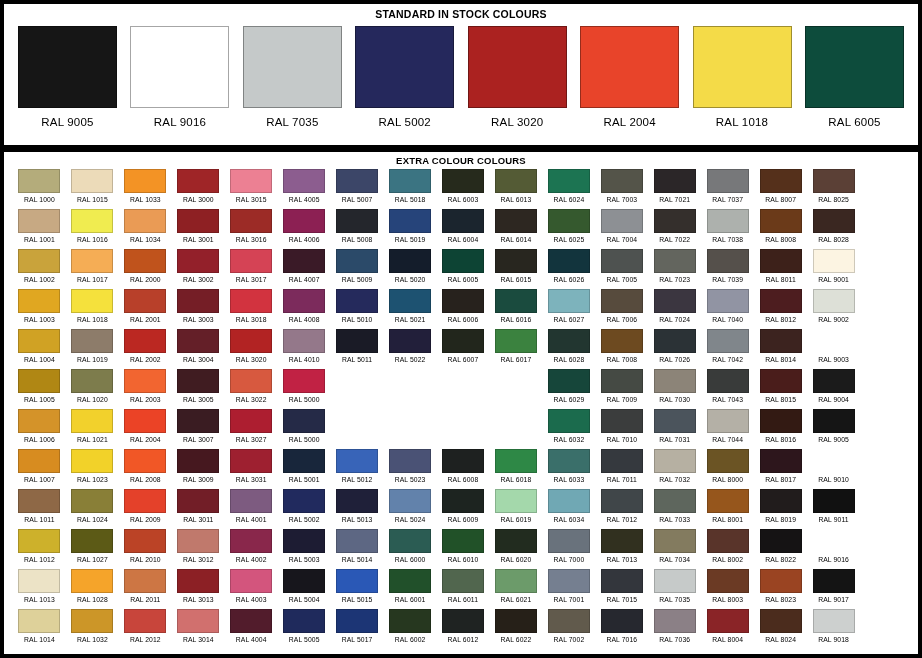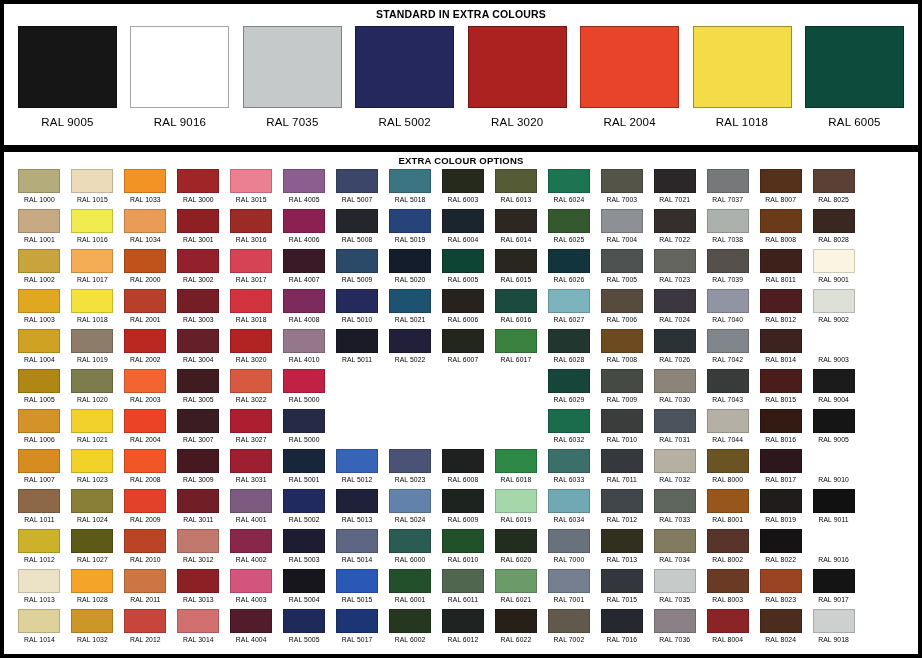--- a/index.html
+++ b/index.html
@@ -114,21 +114,21 @@
   }
   .cell.empty .sw{visibility:hidden;}
   .cell.empty .lbl{visibility:hidden;}
 </style>
 </head>
 <body>
 
 <div id="page">
 
   <section id="standard-panel">
-    <div id="standard-title">STANDARD IN EXTRA COLOURS</div>
+    <div id="standard-title">STANDARD IN STOCK COLOURS</div>
     <div id="standard-row">
         <div class="std-cell">
           <div class="std-swatch" style="background: rgb(22, 22, 22);"></div>
           <div class="std-label">RAL 9005</div>
         </div>
         <div class="std-cell">
           <div class="std-swatch" style="background: rgb(255, 255, 255);"></div>
           <div class="std-label">RAL 9016</div>
         </div>
         <div class="std-cell">
@@ -152,21 +152,21 @@
           <div class="std-label">RAL 1018</div>
         </div>
         <div class="std-cell">
           <div class="std-swatch" style="background: rgb(13, 76, 60);"></div>
           <div class="std-label">RAL 6005</div>
         </div>
       </div>
   </section>
 
   <section id="extra-panel">
-    <div id="extra-title">EXTRA COLOUR OPTIONS</div>
+    <div id="extra-title">EXTRA COLOUR COLOURS</div>
     <div id="grid">
         <div class="cell">
           <div class="sw" style="background: rgb(180, 172, 123);"></div>
           <div class="lbl">RAL 1000</div>
         </div>
         <div class="cell">
           <div class="sw" style="background: rgb(236, 219, 185);"></div>
           <div class="lbl">RAL 1015</div>
         </div>
         <div class="cell">

